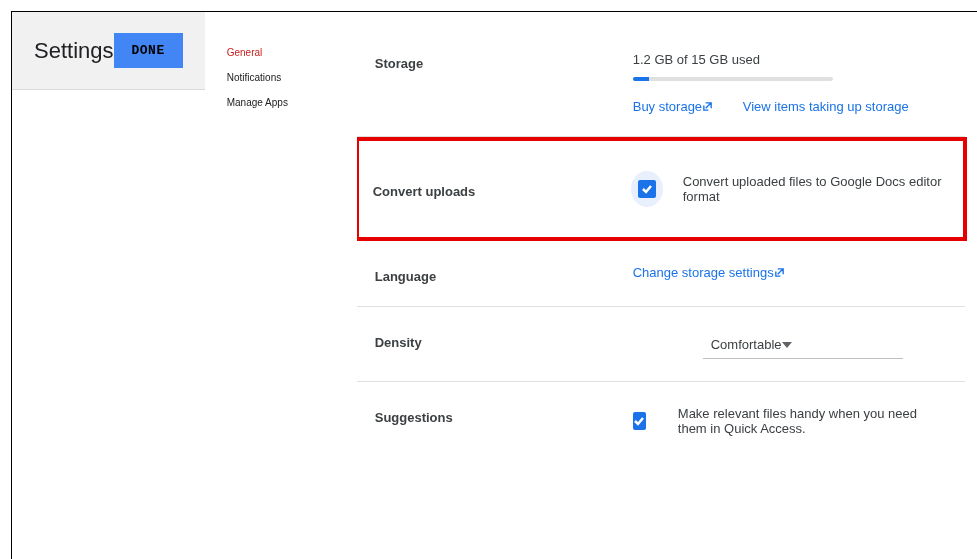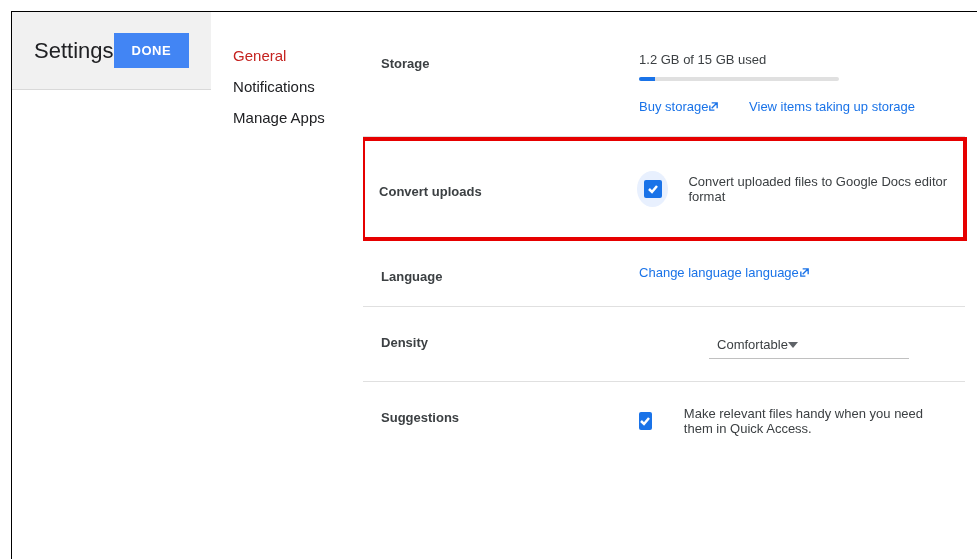--- a/index.html
+++ b/index.html
@@ -1,23 +1,23 @@
 <!DOCTYPE html>
 <html><head>
 <meta charset="utf-8">
 <style>
 * { box-sizing: border-box; margin: 0; padding: 0; }
 body { font-family: Arial, Helvetica, sans-serif; background: #fff; color: #202124; width: 977px; height: 559px; overflow: hidden; }
 .frame { border: 1px solid #000; width: 975px; height: 557px; margin: 11px; display: flex; flex-direction: row; }
 .header { background: #f1f1f1; border-bottom: 1px solid #d9d9d9; height: 78px; display: flex; align-items: center; justify-content: space-between; padding: 0 22px; }
 .header-title { font-size: 22px; font-weight: 400; color: #202124; }
-.done-btn { background: #4285f4; color: #ffffff; border: none; font-size: 13px; font-weight: 700; letter-spacing: 0.5px; padding: 10px 18px; cursor: pointer; font-family: Liberation Sans, sans-serif; }
+.done-btn { background: #4285f4; color: #000000; border: none; font-size: 13px; font-weight: 700; letter-spacing: 0.5px; padding: 10px 18px; cursor: pointer; font-family: Liberation Mono, monospace; }
 .body { display: flex; flex: 1; overflow: hidden; }
 .sidebar { width: 152px; padding: 28px 0 0 22px; }
-.sidebar-item { font-size: 15px; color: #202124; padding: 7px 0; cursor: pointer; }
+.sidebar-item { font-size: 10px; color: #202124; padding: 7px 0; cursor: pointer; }
 .sidebar-item.active { color: #c5221f; }
 .content { flex: 1; padding: 16px 20px 0 0; overflow-y: auto; }
 .row { display: flex; align-items: flex-start; padding: 24px 18px 22px 18px; border-bottom: 1px solid #e0e0e0; }
 .row.noborder { border-bottom: none; }
 .row-label { width: 258px; font-size: 13px; font-weight: 700; color: #3c4043; padding-top: 4px; }
 .row-content { flex: 1; font-size: 13px; color: #3c4043; }
 .storage-text { margin-bottom: 10px; }
 .progress { width: 200px; height: 4px; background: #e0e0e0; border-radius: 2px; overflow: hidden; margin-bottom: 18px; }
 .progress-fill { height: 100%; background: #1a73e8; width: 8%; }
 .link { color: #1a73e8; text-decoration: none; cursor: pointer; display: inline-flex; align-items: center; }
@@ -86,21 +86,21 @@
             </span>
             <span class="checkbox-label">Convert uploaded files to Google Docs editor format</span>
           </div>
         </div>
       </div>
 
       <div class="row">
         <div class="row-label">Language</div>
         <div class="row-content">
           <a class="link">
-            <span>Change language language</span>
+            <span>Change storage settings</span>
             <svg class="external-icon" viewBox="0 0 12 12">
                 <path d="M4 2h6v6M10 2L4 8M2 5v5h5"></path>
               </svg>
           </a>
         </div>
       </div>
 
       <div class="row">
         <div class="row-label">Density</div>
         <div class="row-content">

